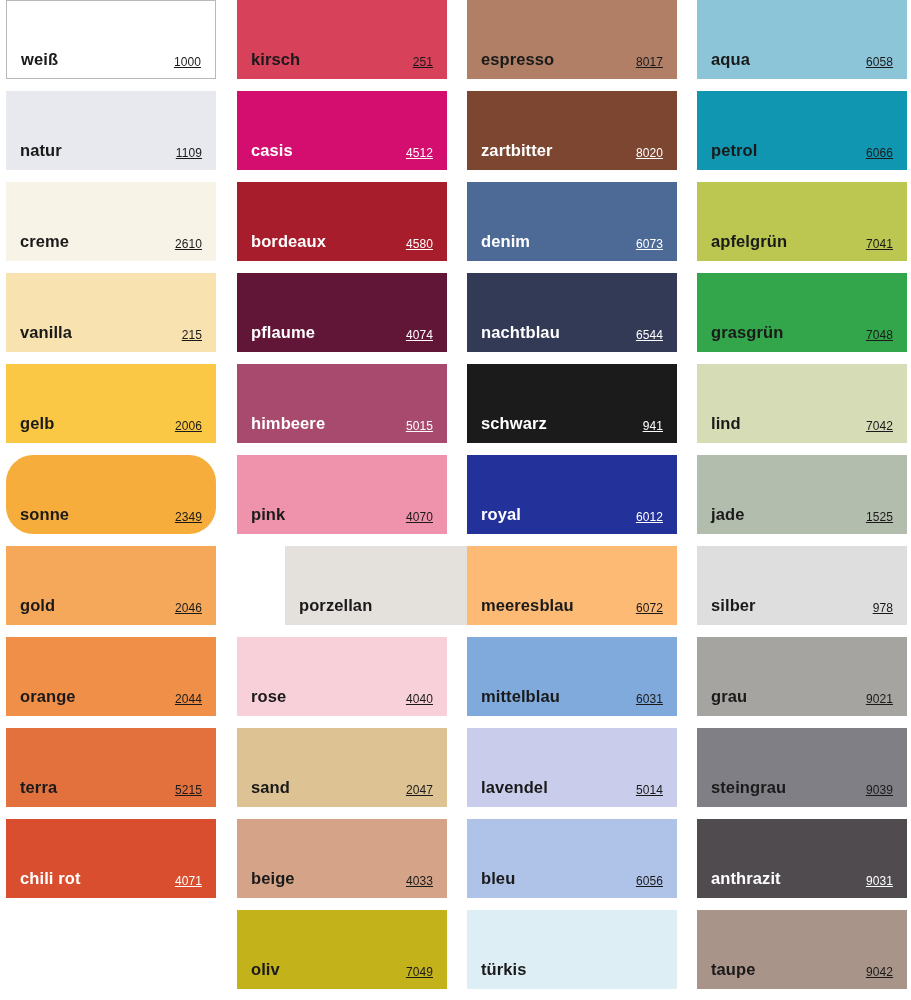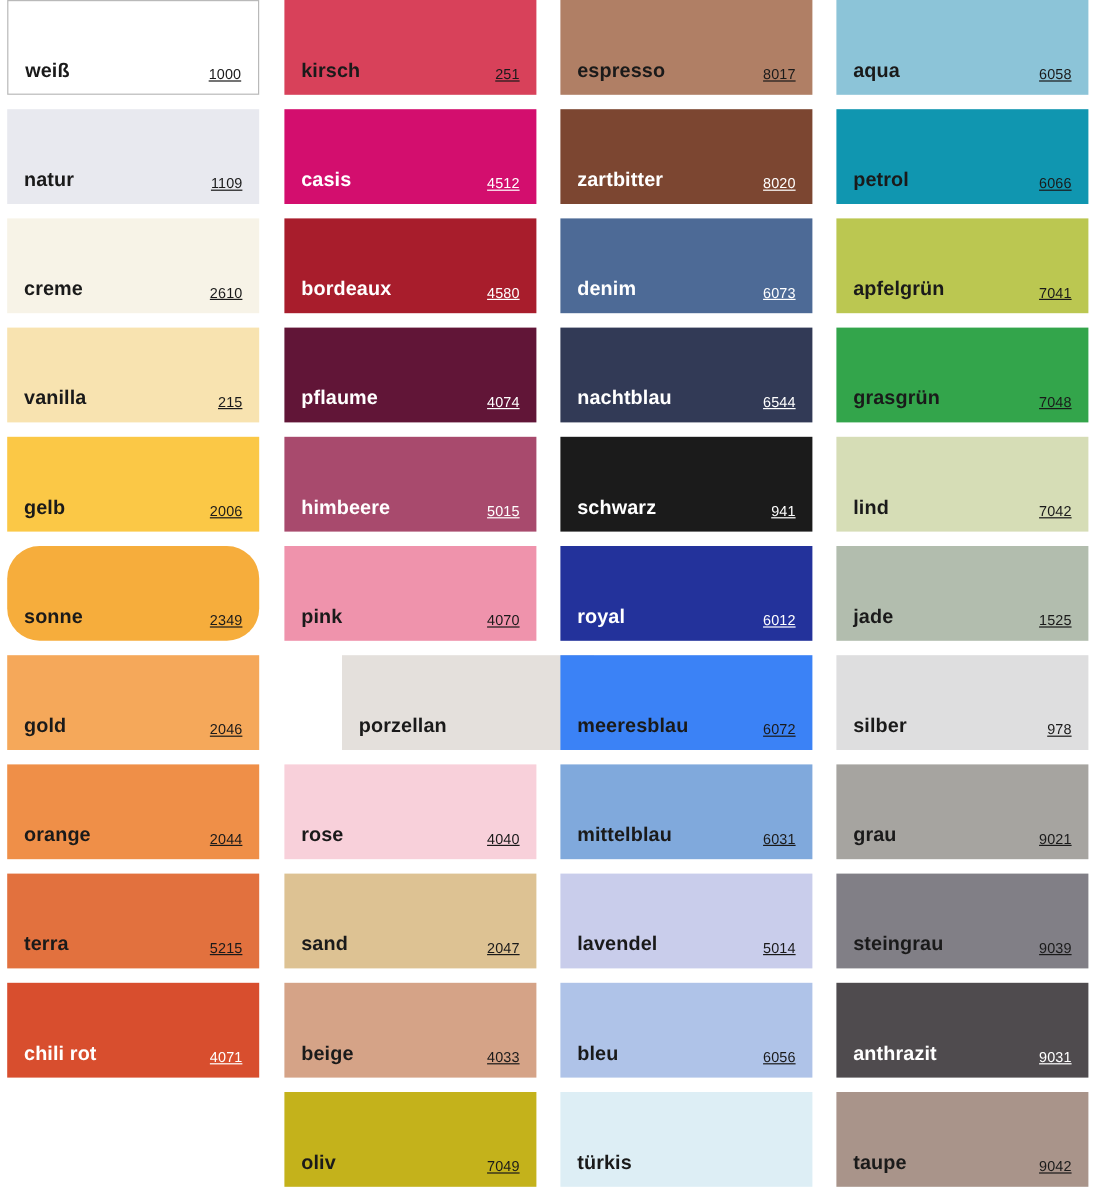--- a/index.html
+++ b/index.html
@@ -171,21 +171,21 @@
         <span class="code">6544</span>
       </div>
       <div class="swatch t-light" title="schwarz" style="background: rgb(27, 27, 27);">
         <span class="label">schwarz</span>
         <span class="code">941</span>
       </div>
       <div class="swatch t-light" title="royal" style="background: rgb(35, 50, 155);">
         <span class="label">royal</span>
         <span class="code">6012</span>
       </div>
-      <div class="swatch t-dark" title="meeresblau" style="background: #3b82f6; padding-left: 18px;">
+      <div class="swatch t-dark" title="meeresblau" style="background: #fdba74; padding-left: 18px;">
         <span class="label">meeresblau</span>
         <span class="code">6072</span>
       </div>
       <div class="swatch t-dark" title="mittelblau" style="background: rgb(128, 169, 220);">
         <span class="label">mittelblau</span>
         <span class="code">6031</span>
       </div>
       <div class="swatch t-dark" title="lavendel" style="background: rgb(201, 205, 235);">
         <span class="label">lavendel</span>
         <span class="code">5014</span>

